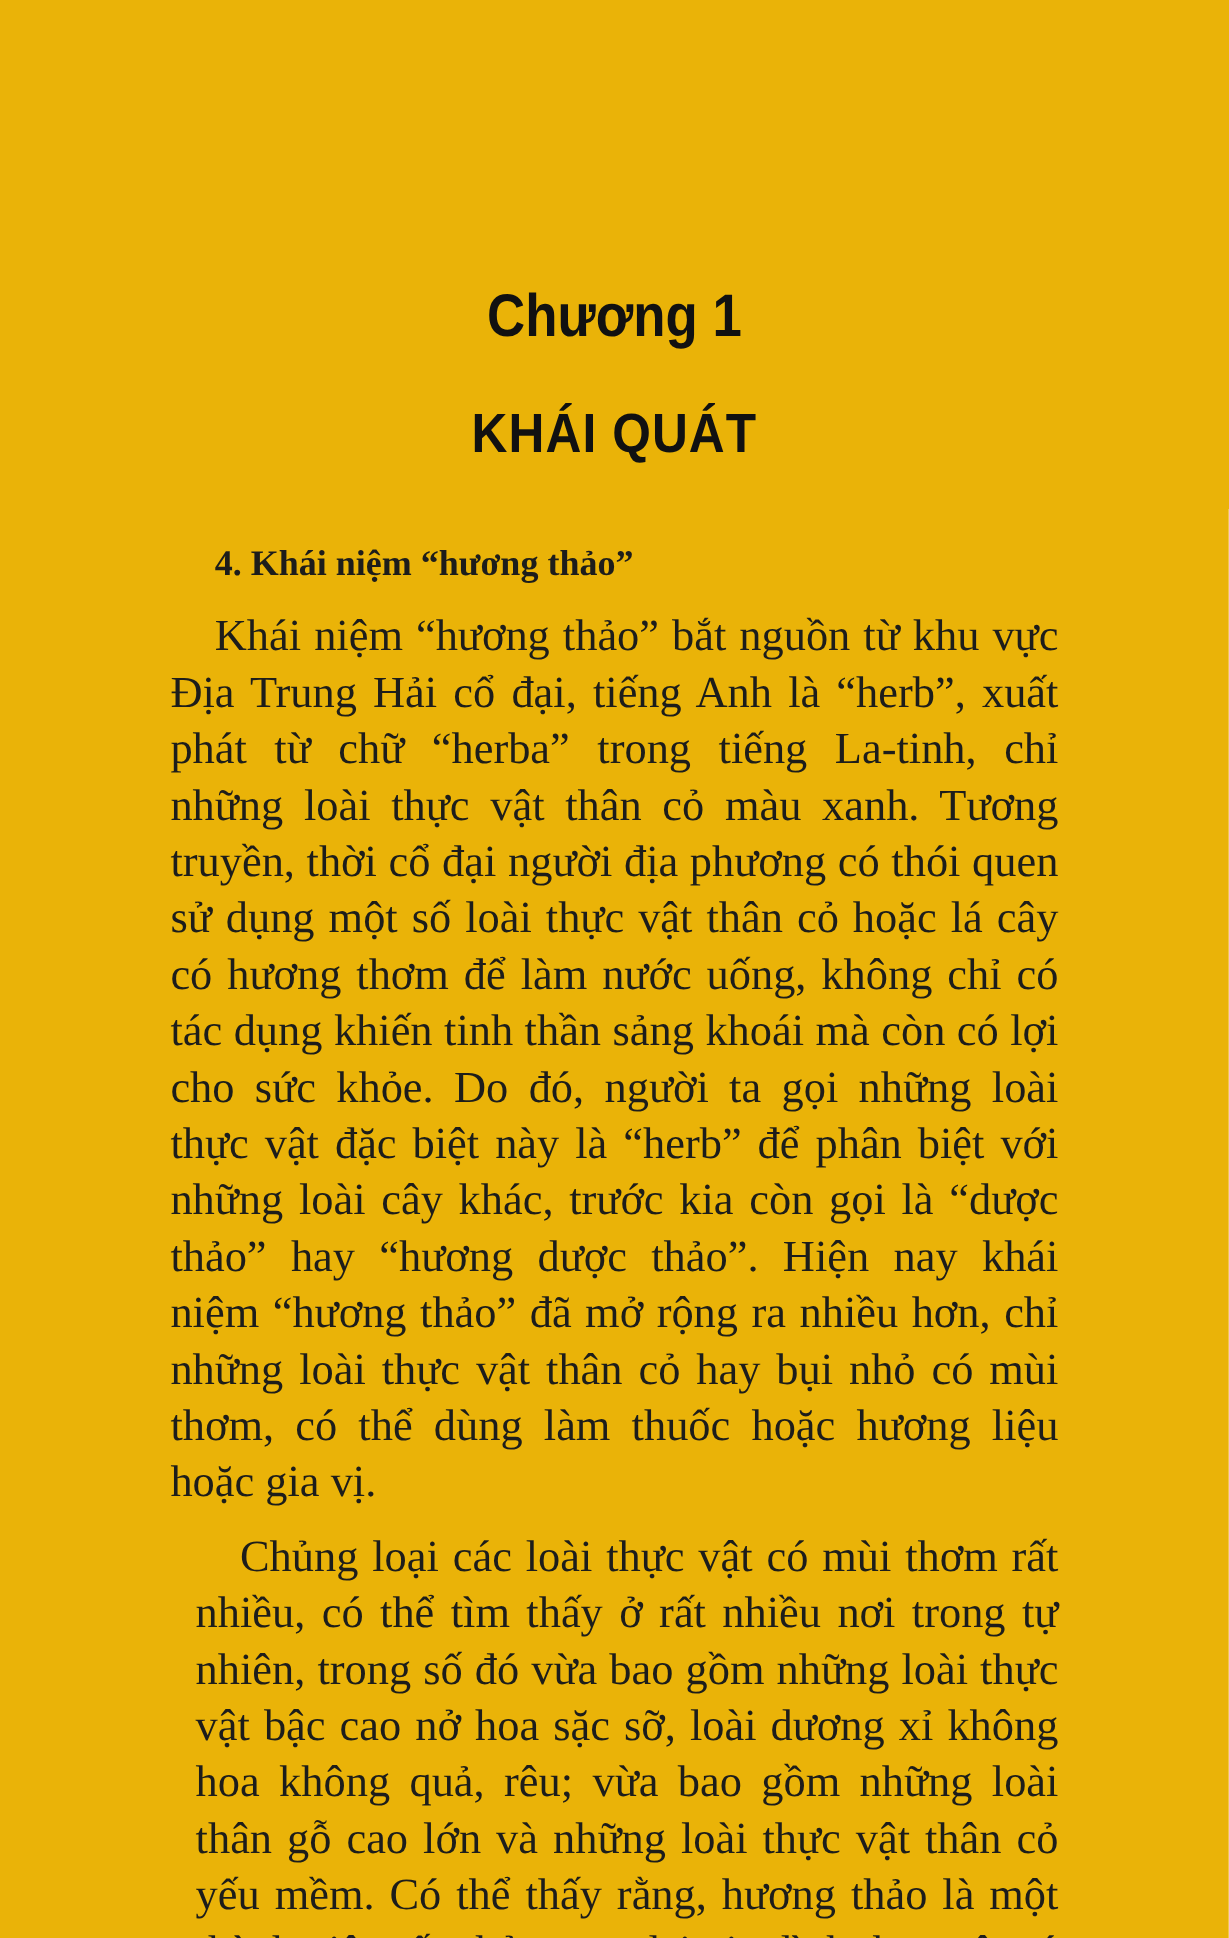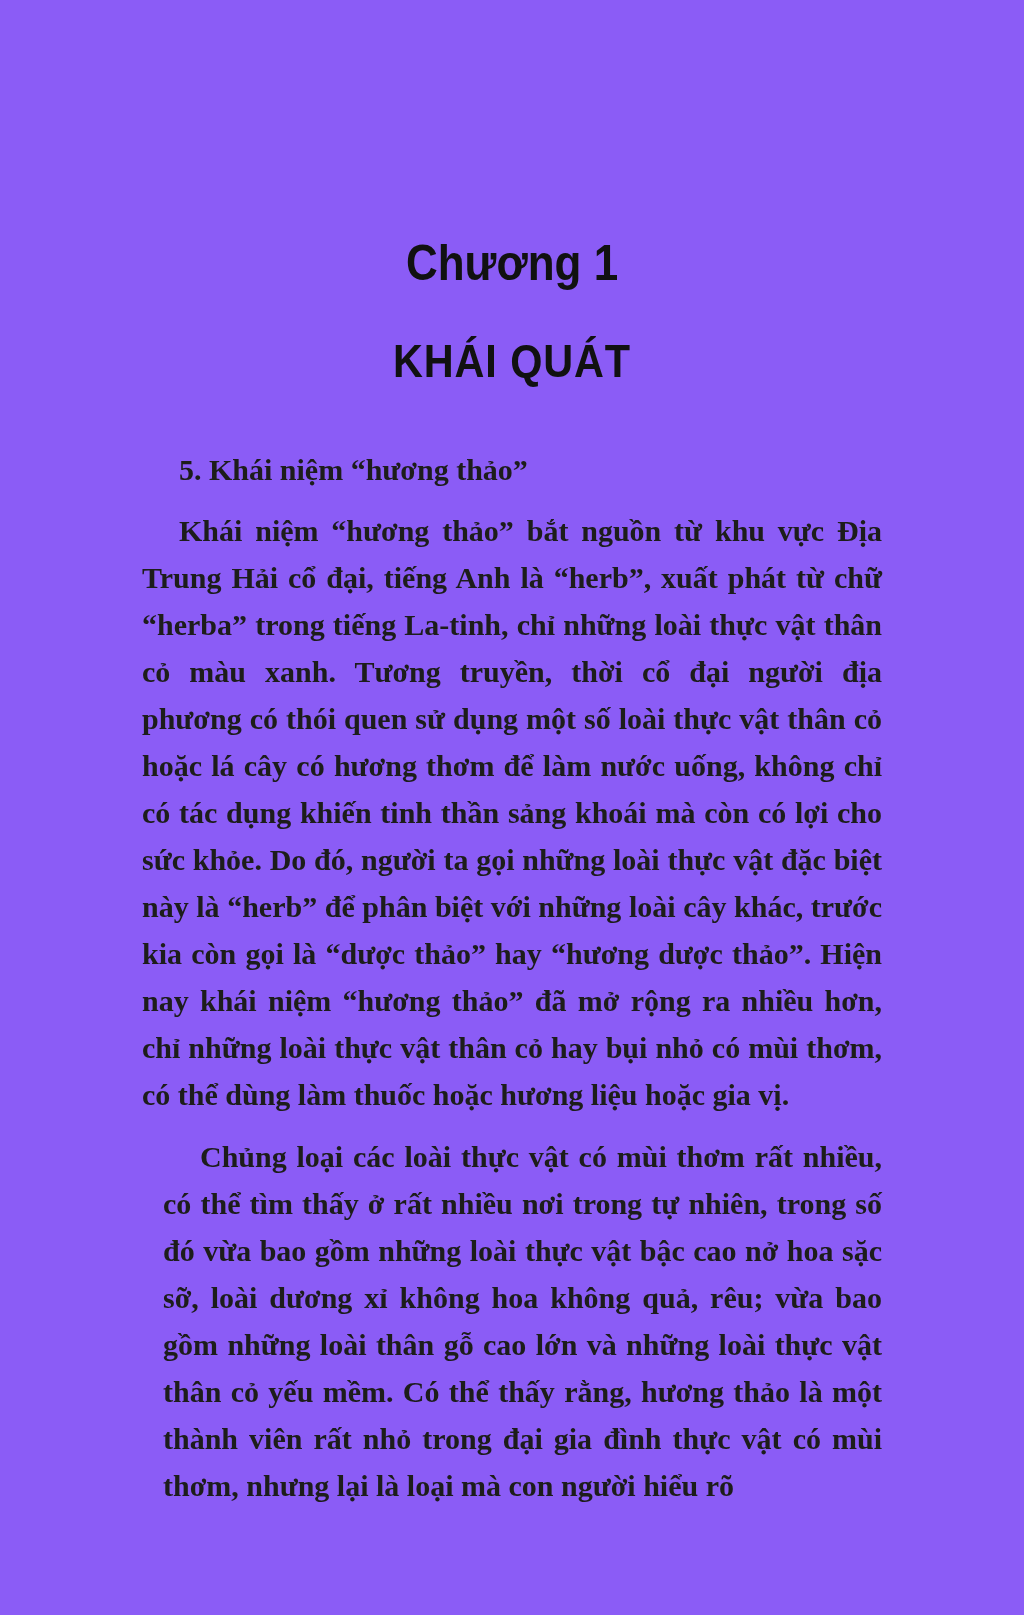--- a/index.html
+++ b/index.html
@@ -12,21 +12,21 @@
     height: 1615px;
     font-family: "Liberation Serif", serif;
     color: #1d1d1b;
     overflow: hidden;
   }
   .page {
     box-sizing: border-box;
     width: 1024px;
     height: 1615px;
     padding: 238px 142px 0 142px;
-    background: #8b5cf6;
+    background: #eab308;
   }
   .chapter-label {
     margin: 0 0 50px 0;
     text-align: center;
     font-family: "Liberation Sans", sans-serif;
     font-weight: 700;
     font-size: 50px;
     line-height: 1;
     letter-spacing: 0px;
     transform: scaleX(0.88);
@@ -49,34 +49,33 @@
     margin: 0 0 14px 0;
     padding-left: 37px;
     font-family: "Liberation Serif", serif;
     font-weight: 700;
     font-size: 30px;
     line-height: 47px;
     color: #1d1d1b;
   }
   .body-para {
     margin: 0 0 15px 0;
-    font-size: 30px;
+    font-size: 37px;
     line-height: 47px;
     text-align: justify;
     text-indent: 37px;
     color: #1d1d1b;
-    font-weight: bold;
   }
   .body-para:last-child {
     margin-bottom: 0;
     margin-left: 21px;
   }
 </style>
 </head>
 <body>
 
 <div class="page">
   <h1 class="chapter-label">Chương 1</h1>
   <h2 class="chapter-title">KHÁI QUÁT</h2>
-  <h3 class="section-heading">5. Khái niệm “hương thảo”</h3>
+  <h3 class="section-heading">4. Khái niệm “hương thảo”</h3>
   <p class="body-para">Khái niệm “hương thảo” bắt nguồn từ khu vực Địa Trung Hải cổ đại, tiếng Anh là “herb”, xuất phát từ chữ “herba” trong tiếng La-tinh, chỉ những loài thực vật thân cỏ màu xanh. Tương truyền, thời cổ đại người địa phương có thói quen sử dụng một số loài thực vật thân cỏ hoặc lá cây có hương thơm để làm nước uống, không chỉ có tác dụng khiến tinh thần sảng khoái mà còn có lợi cho sức khỏe. Do đó, người ta gọi những loài thực vật đặc biệt này là “herb” để phân biệt với những loài cây khác, trước kia còn gọi là “dược thảo” hay “hương dược thảo”. Hiện nay khái niệm “hương thảo” đã mở rộng ra nhiều hơn, chỉ những loài thực vật thân cỏ hay bụi nhỏ có mùi thơm, có thể dùng làm thuốc hoặc hương liệu hoặc gia vị.</p>
   <p class="body-para">Chủng loại các loài thực vật có mùi thơm rất nhiều, có thể tìm thấy ở rất nhiều nơi trong tự nhiên, trong số đó vừa bao gồm những loài thực vật bậc cao nở hoa sặc sỡ, loài dương xỉ không hoa không quả, rêu; vừa bao gồm những loài thân gỗ cao lớn và những loài thực vật thân cỏ yếu mềm. Có thể thấy rằng, hương thảo là một thành viên rất nhỏ trong đại gia đình thực vật có mùi thơm, nhưng lại là loại mà con người hiểu rõ</p>
 </div>
 
 </body></html>

